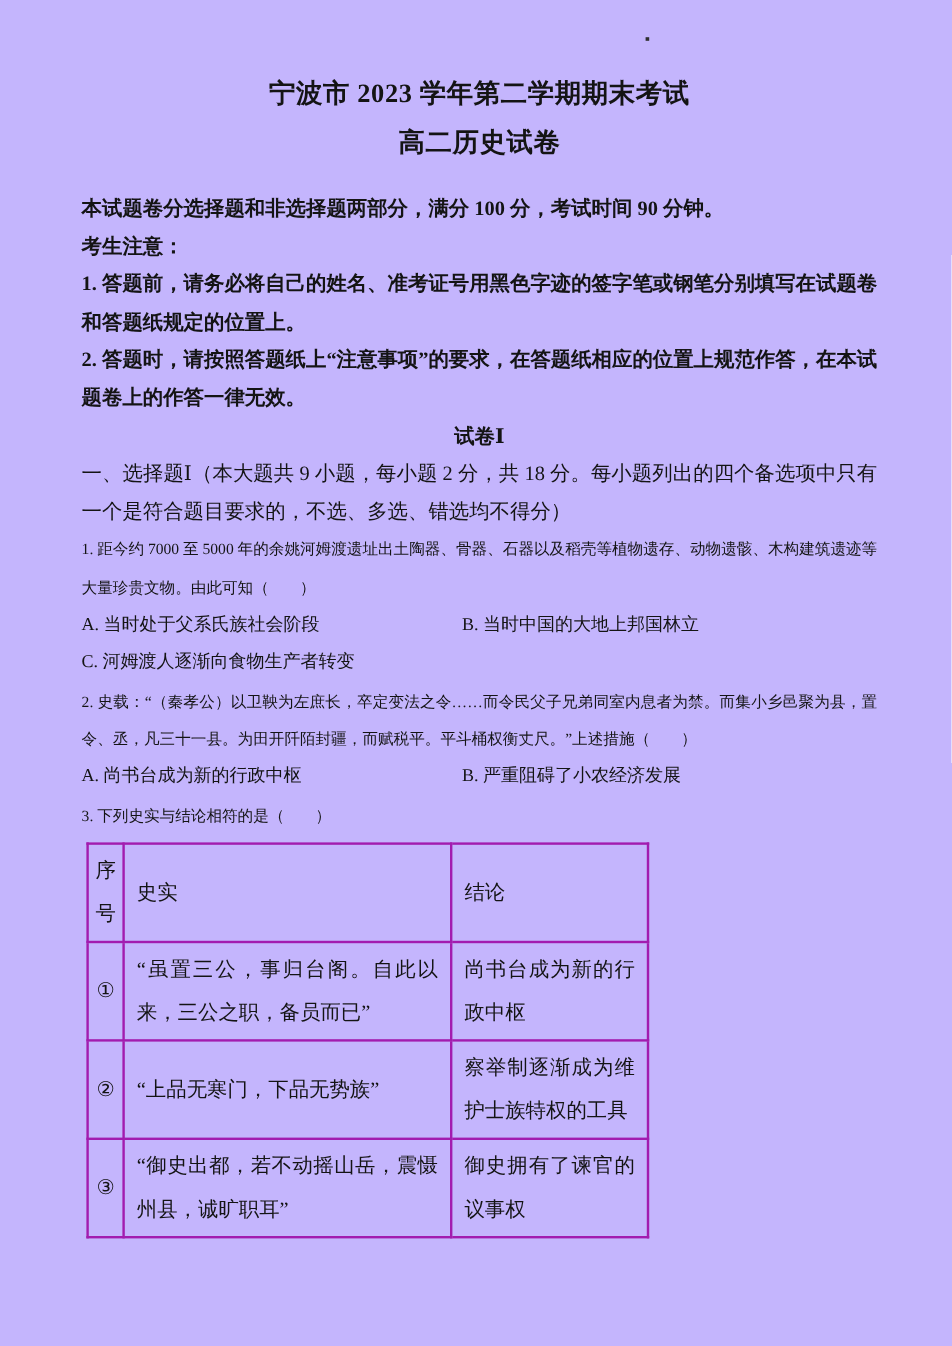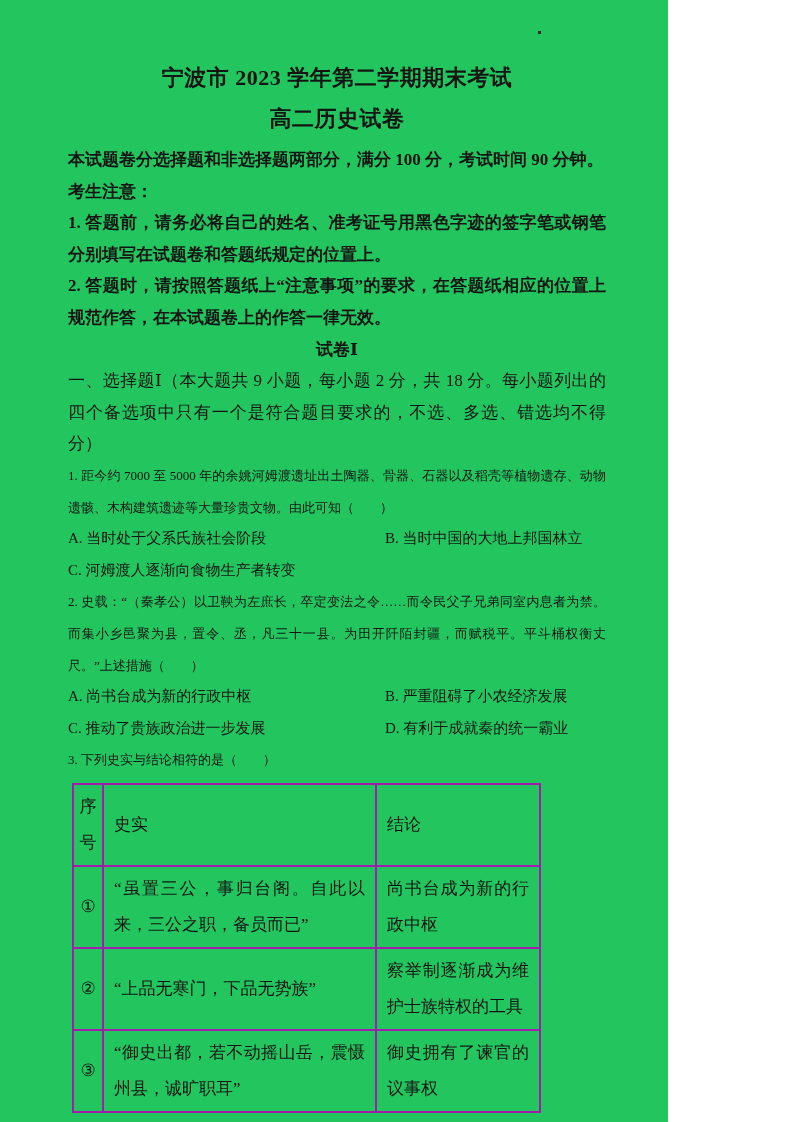--- a/index.html
+++ b/index.html
@@ -1,29 +1,29 @@
 <!DOCTYPE html>
 <html><head>
 <meta charset="utf-8">
 <style>
   html,body { margin:0; padding:0; background:#ffffff; }
   .page {
     position:relative;
-    width:668px; height:1122px;
+    width:793px; height:1122px;
     box-sizing:border-box;
-    background:#22c55e;
+    background:#c4b5fd;
     color:#141414;
     font-family:"Liberation Serif","DejaVu Serif",serif;
     padding:57px 62px 0 68px;
     overflow:hidden;
   }
   .speck { position:absolute; left:538px; top:31px; width:3px; height:3px; background:#2f2f2f; }
   .title-line { text-align:center; font-size:22px; font-weight:bold; line-height:41px; letter-spacing:0.5px; }
   .bold-par { font-size:17px; font-weight:bold; line-height:31.6px; text-align:justify; margin:0; }
-  .intro { margin-top:5px; }
+  .intro { margin-top:19px; }
   .center-line { text-align:center; font-size:17px; font-weight:bold; line-height:31.6px; margin:0; }
   .section-head { font-size:17px; font-weight:normal; line-height:31.6px; text-align:justify; margin:0; }
   .stem { font-size:13px; line-height:31.6px; text-align:justify; margin:0; }
   .opt-row { display:flex; font-size:15px; line-height:31.6px; }
   .opt-left { width:317px; flex:none; }
   .opt-right { flex:1; }
   table.facts {
     border-collapse:collapse;
     width:467px;
     margin:7px 0 0 4px;
@@ -78,24 +78,20 @@
       <span class="opt-left">C. 河姆渡人逐渐向食物生产者转变</span>
     </div>
   </div>
 
   <div class="question">
     <p class="stem">2. 史载：“（秦孝公）以卫鞅为左庶长，卒定变法之令……而令民父子兄弟同室内息者为禁。而集小乡邑聚为县，置令、丞，凡三十一县。为田开阡陌封疆，而赋税平。平斗桶权衡丈尺。”上述措施（　　）</p>
     <div class="opt-row">
       <span class="opt-left">A. 尚书台成为新的行政中枢</span>
       <span class="opt-right">B. 严重阻碍了小农经济发展</span>
     </div>
-    <div class="opt-row">
-      <span class="opt-left">C. 推动了贵族政治进一步发展</span>
-      <span class="opt-right">D. 有利于成就秦的统一霸业</span>
-    </div>
   </div>
 
   <div class="question">
     <p class="stem">3. 下列史实与结论相符的是（　　）</p>
   </div>
 
   <table class="facts">
     <colgroup>
         <col class="c-idx">
         <col class="c-fact">

